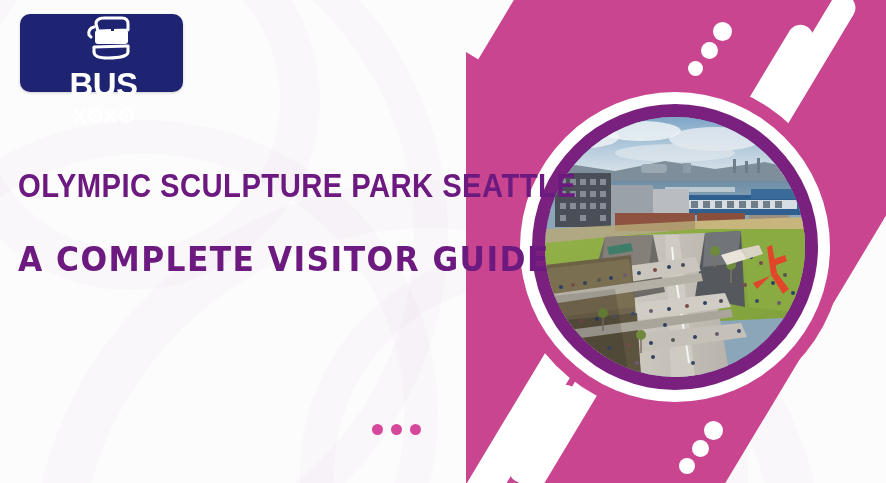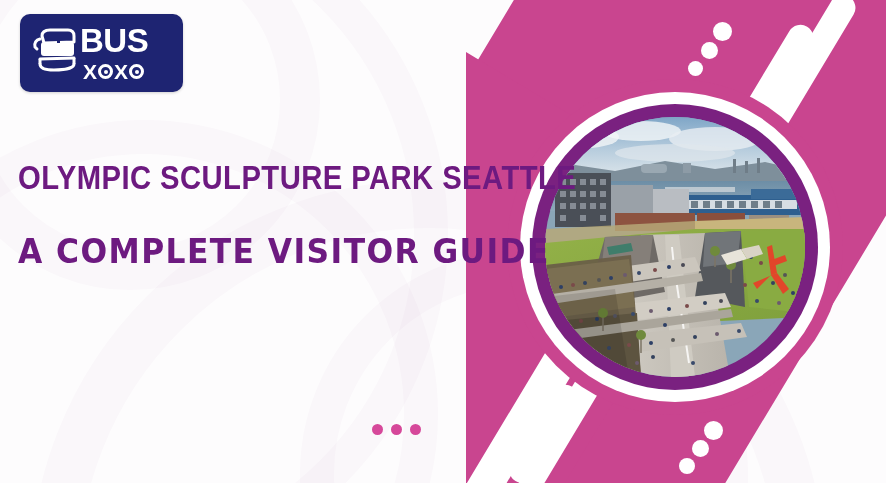--- a/index.html
+++ b/index.html
@@ -45,37 +45,37 @@
        border-radius:50%;background:#ffffff;}
   .ring-purple{position:absolute;left:25px;top:25px;width:286px;height:286px;
        border-radius:50%;background:#7a2180;}
   .photo{position:absolute;left:38px;top:38px;width:260px;height:260px;
        border-radius:50%;overflow:hidden;background:#8aa6b8;}
   .photo svg{display:block;}
 
   
   .logo{position:absolute;left:20px;top:14px;width:163px;height:78px;
        background:#1e2472;border-radius:10px;display:flex;align-items:center;
-       box-shadow:0 1px 3px rgba(0,0,0,.18);}
+       box-shadow:0 1px 3px rgba(0,0,0,.18);flex-direction:column;}
   .logo-bus-icon{margin-left:12px;}
   .logo-text{margin-left:4px;display:flex;flex-direction:column;
        align-items:center;justify-content:center;line-height:1;}
   .logo-word{color:#fff;font-weight:bold;font-size:33px;letter-spacing:-0.5px;
        font-family:"Liberation Sans",sans-serif;}
   .logo-sub{display:flex;align-items:center;margin-top:4px;}
   .logo-sub .x{color:#fff;font-weight:bold;font-size:21px;
        font-family:"Liberation Sans",sans-serif;}
   .logo-sub .o{width:15px;height:15px;border-radius:50%;border:3px solid #fff;
        margin:0 1px;box-sizing:border-box;position:relative;}
   .logo-sub .o::after{content:"";position:absolute;left:50%;top:50%;
        width:4px;height:4px;border-radius:50%;background:#fff;
        transform:translate(-50%,-50%);}
 
   
-  .title-block{position:absolute;left:18px;top:160px;width:520px;}
+  .title-block{position:absolute;left:18px;top:168px;width:520px;}
   .title-main{color:#6d1a80;font-weight:bold;font-size:34px;line-height:1.05;
        font-family:"Liberation Sans Narrow","Liberation Sans",sans-serif;
        transform:scaleX(.86);transform-origin:left center;letter-spacing:.5px;
        white-space:nowrap;}
   .title-sub{color:#6d1a80;font-weight:bold;font-size:33px;margin-top:36px;
        font-family:"DejaVu Sans",sans-serif;letter-spacing:1.5px;
        transform:scaleX(.95);transform-origin:left center;white-space:nowrap;}
 </style>
 </head>
 <body>

